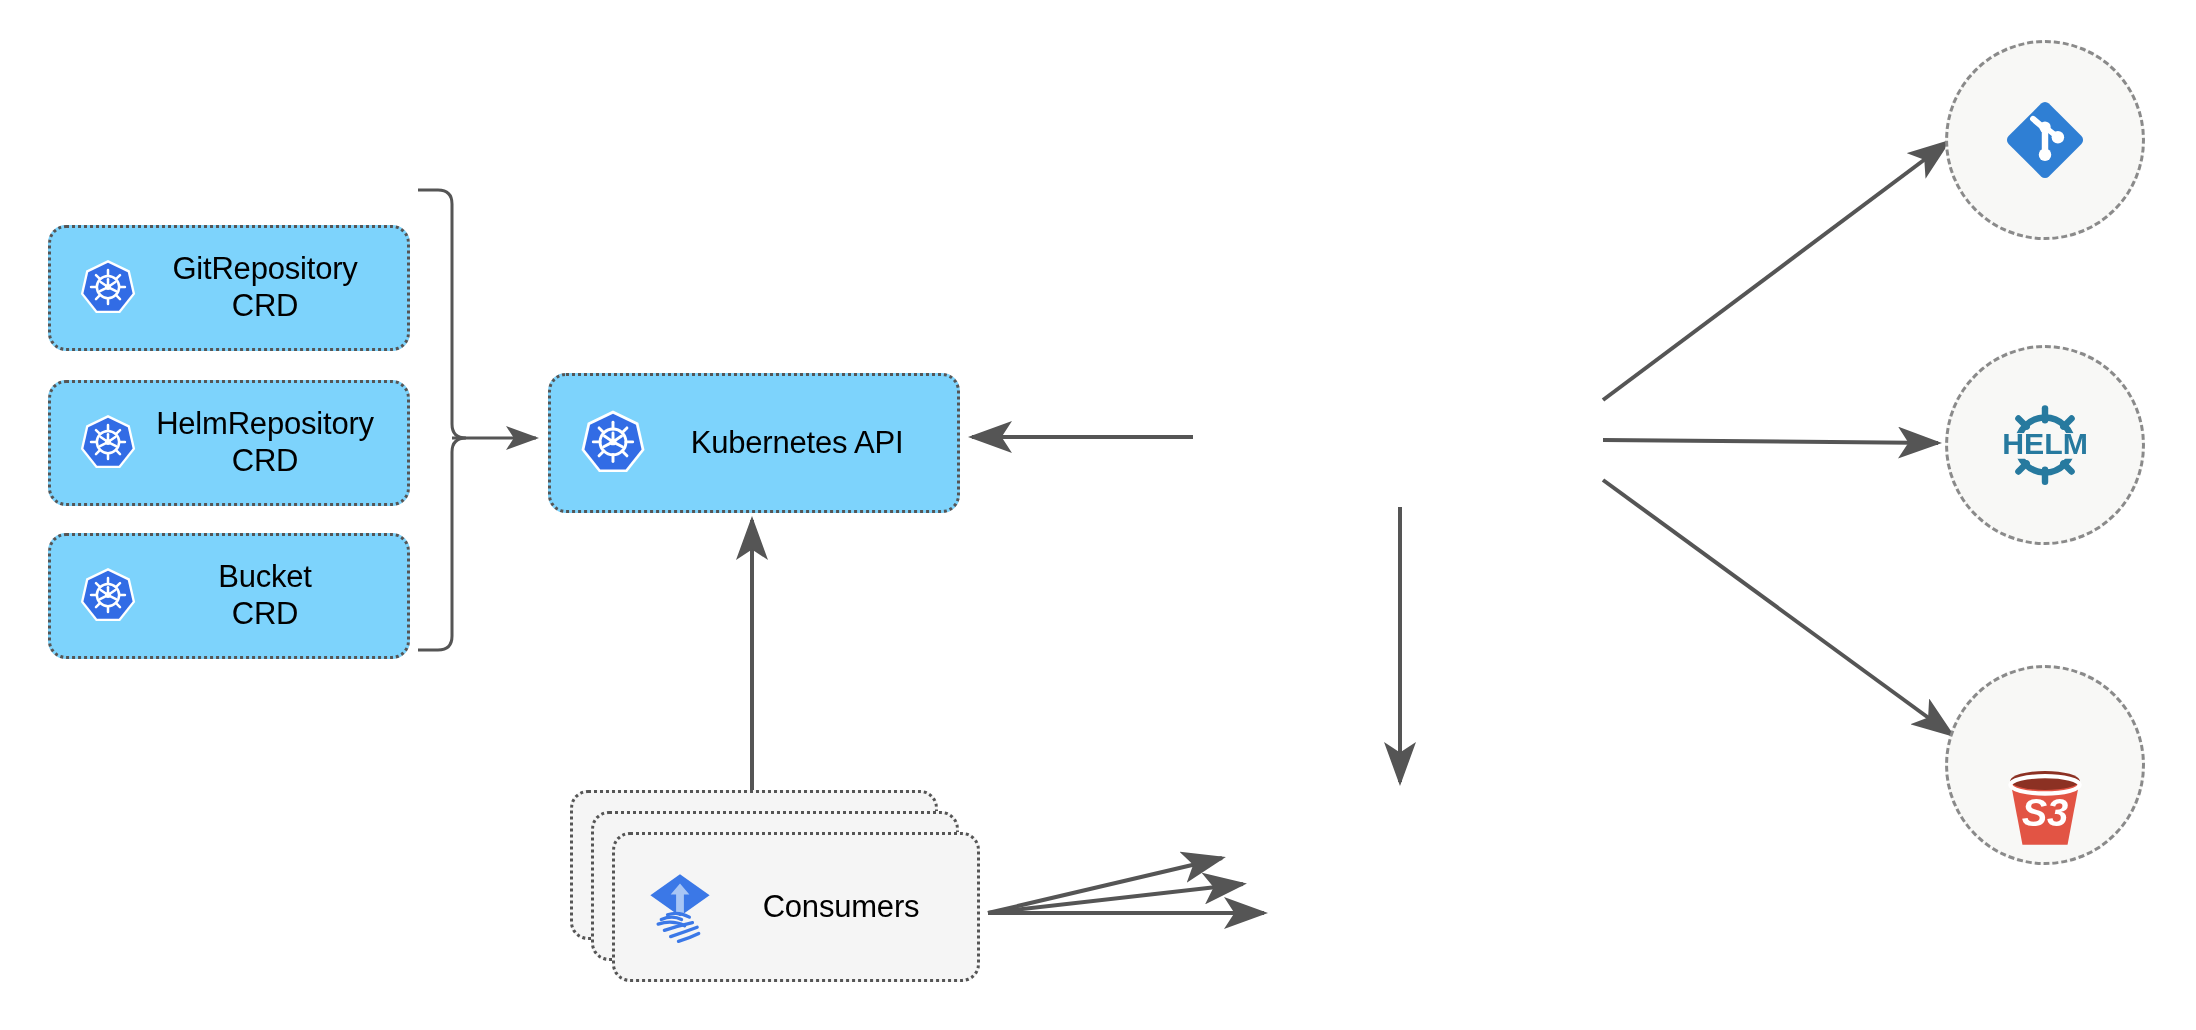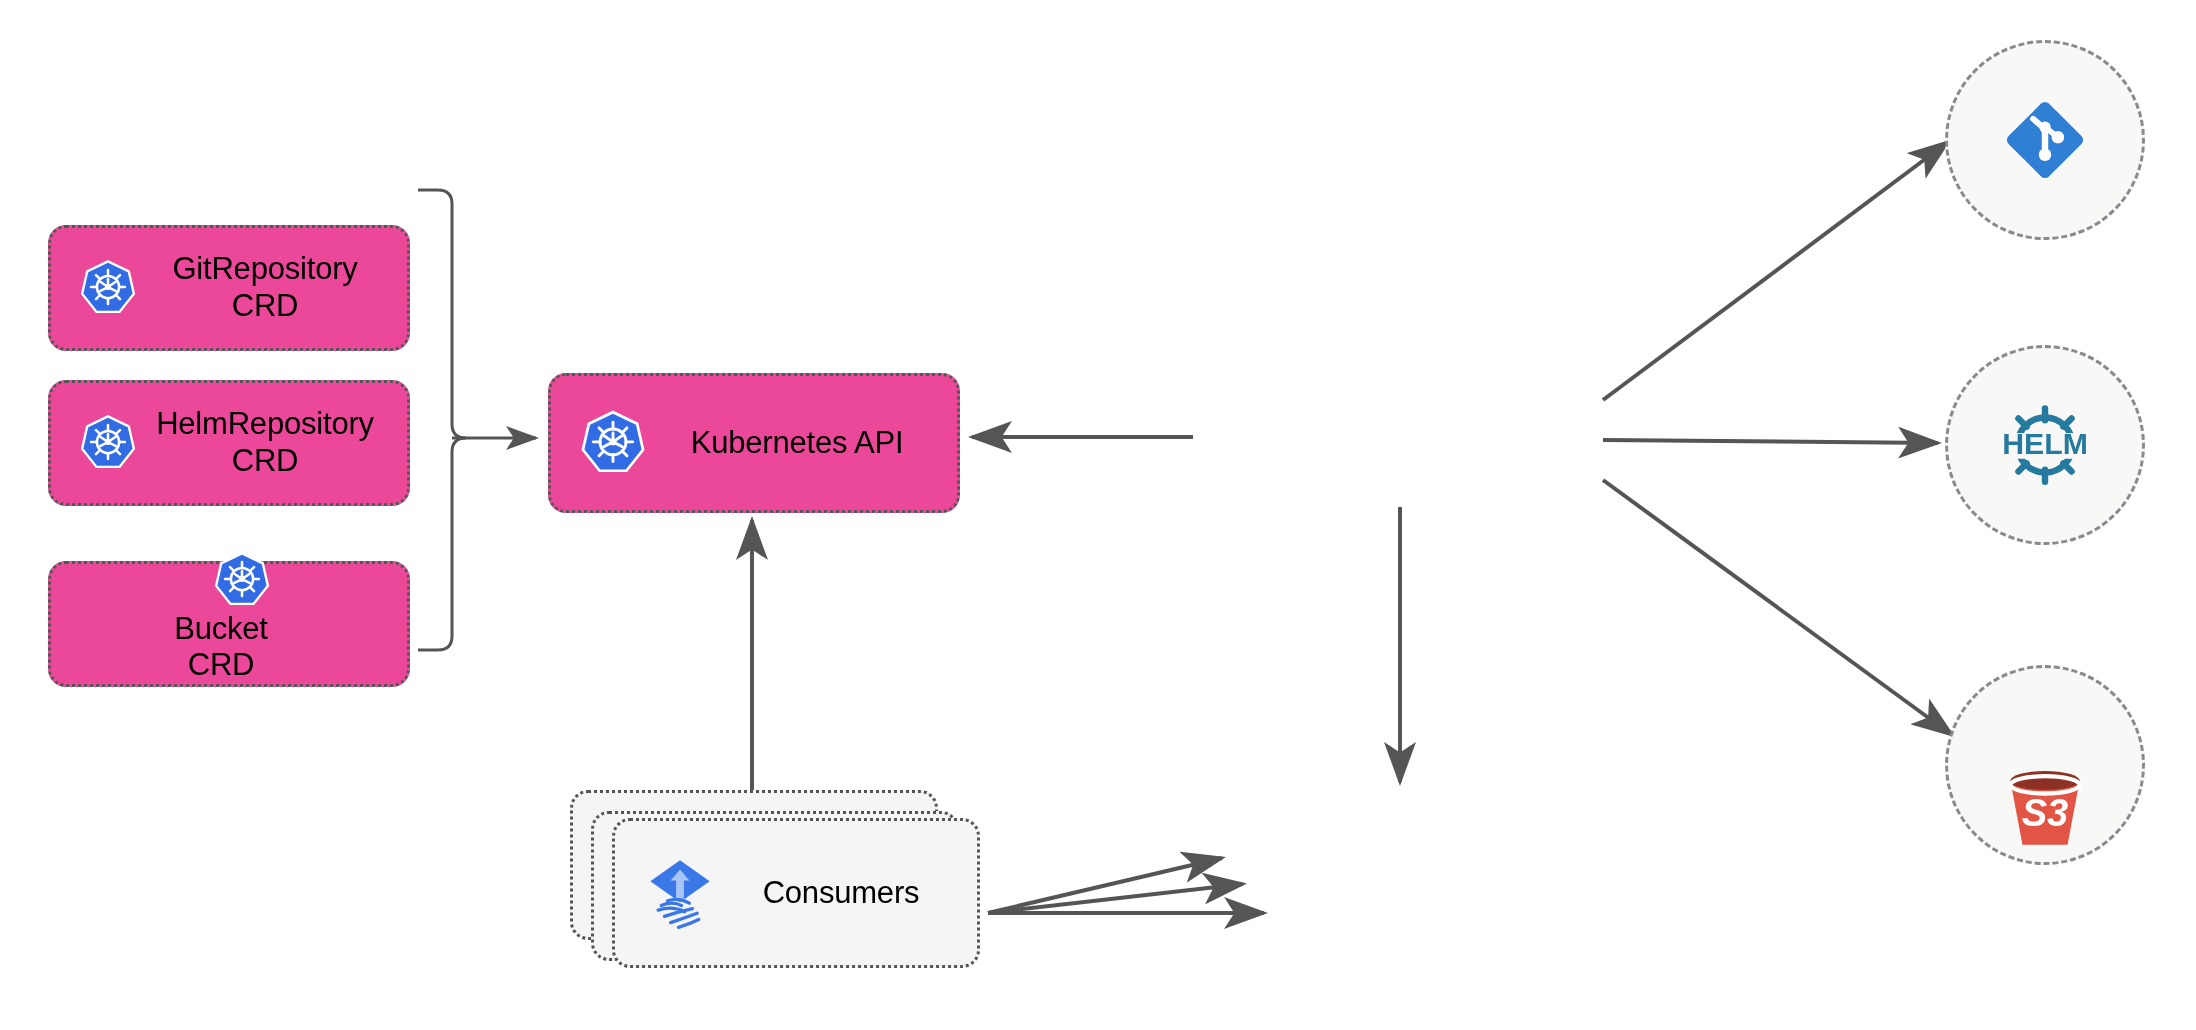--- a/index.html
+++ b/index.html
@@ -15,26 +15,26 @@
     width: 2196px;
     height: 1030px;
     background: #ffffff;
     overflow: hidden;
   }
 
   
   .node {
     position: absolute;
     box-sizing: border-box;
-    background: #ec4899;
+    background: #7dd3fc;
     border: 3px dotted #555555;
     border-radius: 18px;
     display: flex;
     align-items: center;
-    justify-content: flex-end;
+    justify-content: flex-start;
   }
   .node-label {
     color: #000000;
     font-size: 31px;
     line-height: 1.18;
     text-align: center;
     white-space: pre-line;
     letter-spacing: -0.2px;
   }
 
@@ -77,21 +77,21 @@
     border: 3px dotted #555555;
     border-radius: 18px;
     display: flex;
     align-items: center;
   }
 
   #stack-consumers { left: 570px; top: 790px; width: 410px; height: 192px; }
   #stack-artifacts { left: 1225px; top: 790px; width: 410px; height: 192px; }
   .stack .card-back1 { left: 0;    top: 0;    width: 368px; height: 150px; }
   .stack .card-back2 { left: 21px; top: 21px; width: 368px; height: 150px; }
-  .stack .card-front { left: 42px; top: 28px; width: 368px; height: 150px; }
+  .stack .card-front { left: 42px; top: 42px; width: 368px; height: 150px; }
   .stack .card-front .icon-wrap { margin-left: 26px; flex: 0 0 auto; }
   .stack .card-front .node-label { flex: 1 1 auto; margin-right: 14px; }
 
   
   .ext-circle {
     position: absolute;
     box-sizing: border-box;
     width: 200px;
     height: 200px;
     border-radius: 50%;
@@ -213,21 +213,21 @@
           <line x1="32" y1="31" x2="23.7" y2="35.3"></line>
           <line x1="32" y1="31" x2="24.4" y2="25.8"></line>
         </g>
         <circle cx="32" cy="31" r="3.1" fill="#ffffff"></circle>
       </svg>
     </span>
     <span class="node-label">HelmRepository
 CRD</span>
   </div>
 
-  <div class="node crd" id="crd-2" style="top:561px;flex-direction:column;">
+  <div class="node crd" id="crd-2" style="top:533px;">
     <span class="icon-wrap">
       <svg width="62" height="62" viewBox="0 0 64 64" xmlns="http://www.w3.org/2000/svg">
         <polygon points="32,3 54.5,13.9 60,38.2 44.5,57.8 19.5,57.8 4,38.2 9.5,13.9" fill="#ffffff"></polygon>
         <polygon points="32,6 52.4,15.8 57.4,37.8 43.3,55.6 20.7,55.6 6.6,37.8 11.6,15.8" fill="#326CE5"></polygon>
         <g fill="none" stroke="#ffffff" stroke-width="2.6" stroke-linecap="round">
           <circle cx="32" cy="31" r="11.5"></circle>
           <line x1="32" y1="13.5" x2="32" y2="19.5"></line>
           <line x1="32" y1="42.5" x2="32" y2="48.5"></line>
           <line x1="14.5" y1="31" x2="20.5" y2="31"></line>
           <line x1="43.5" y1="31" x2="49.5" y2="31"></line>

